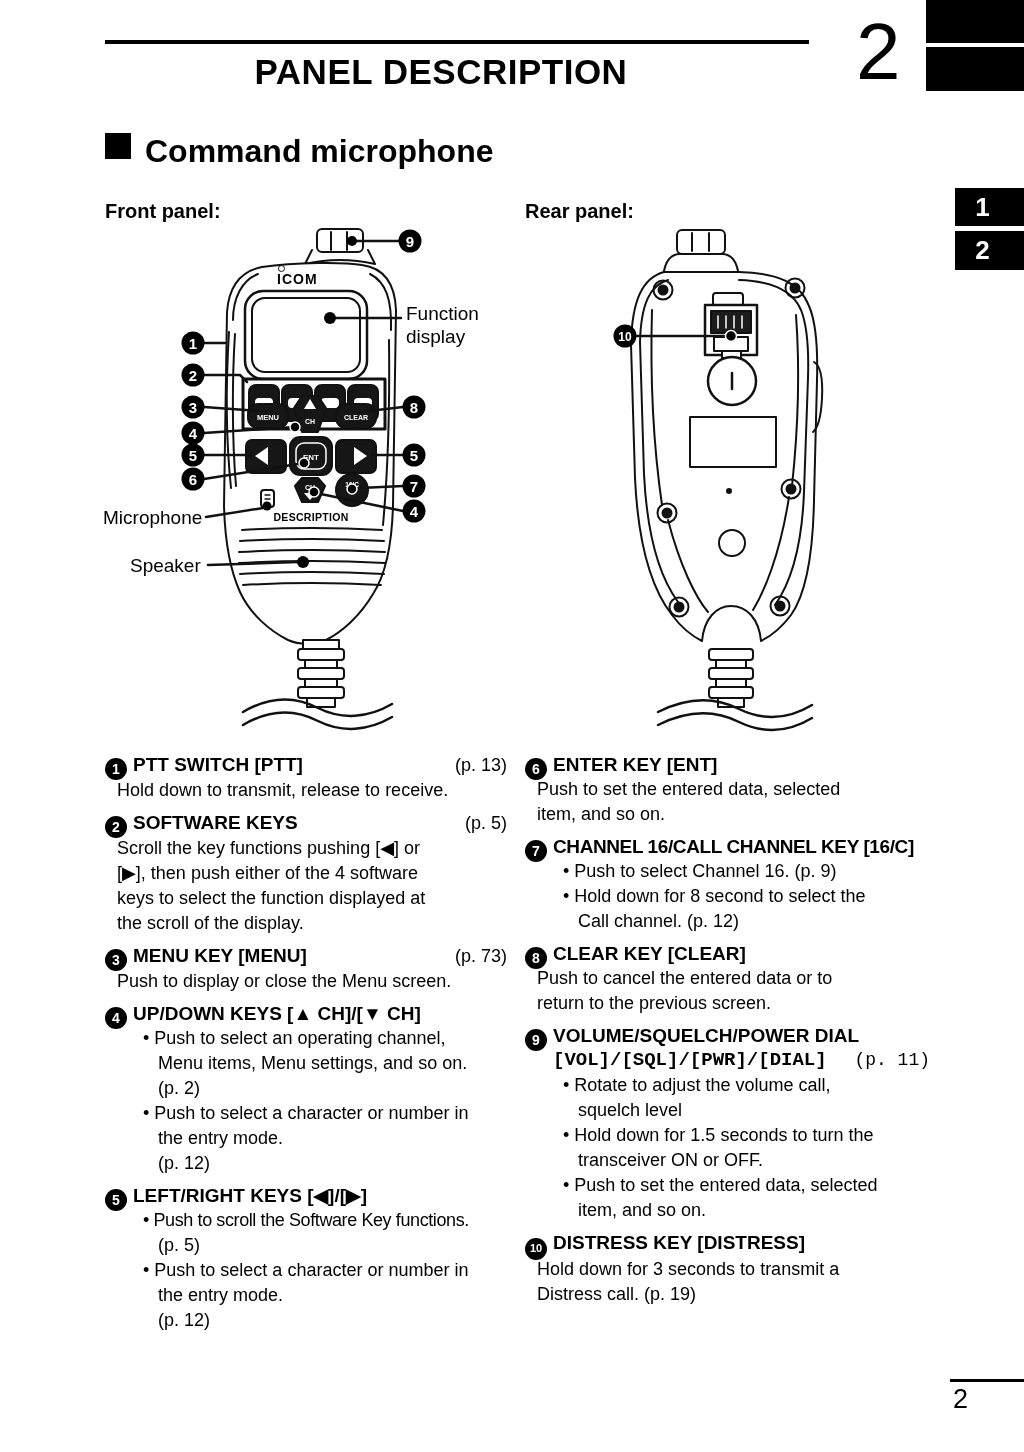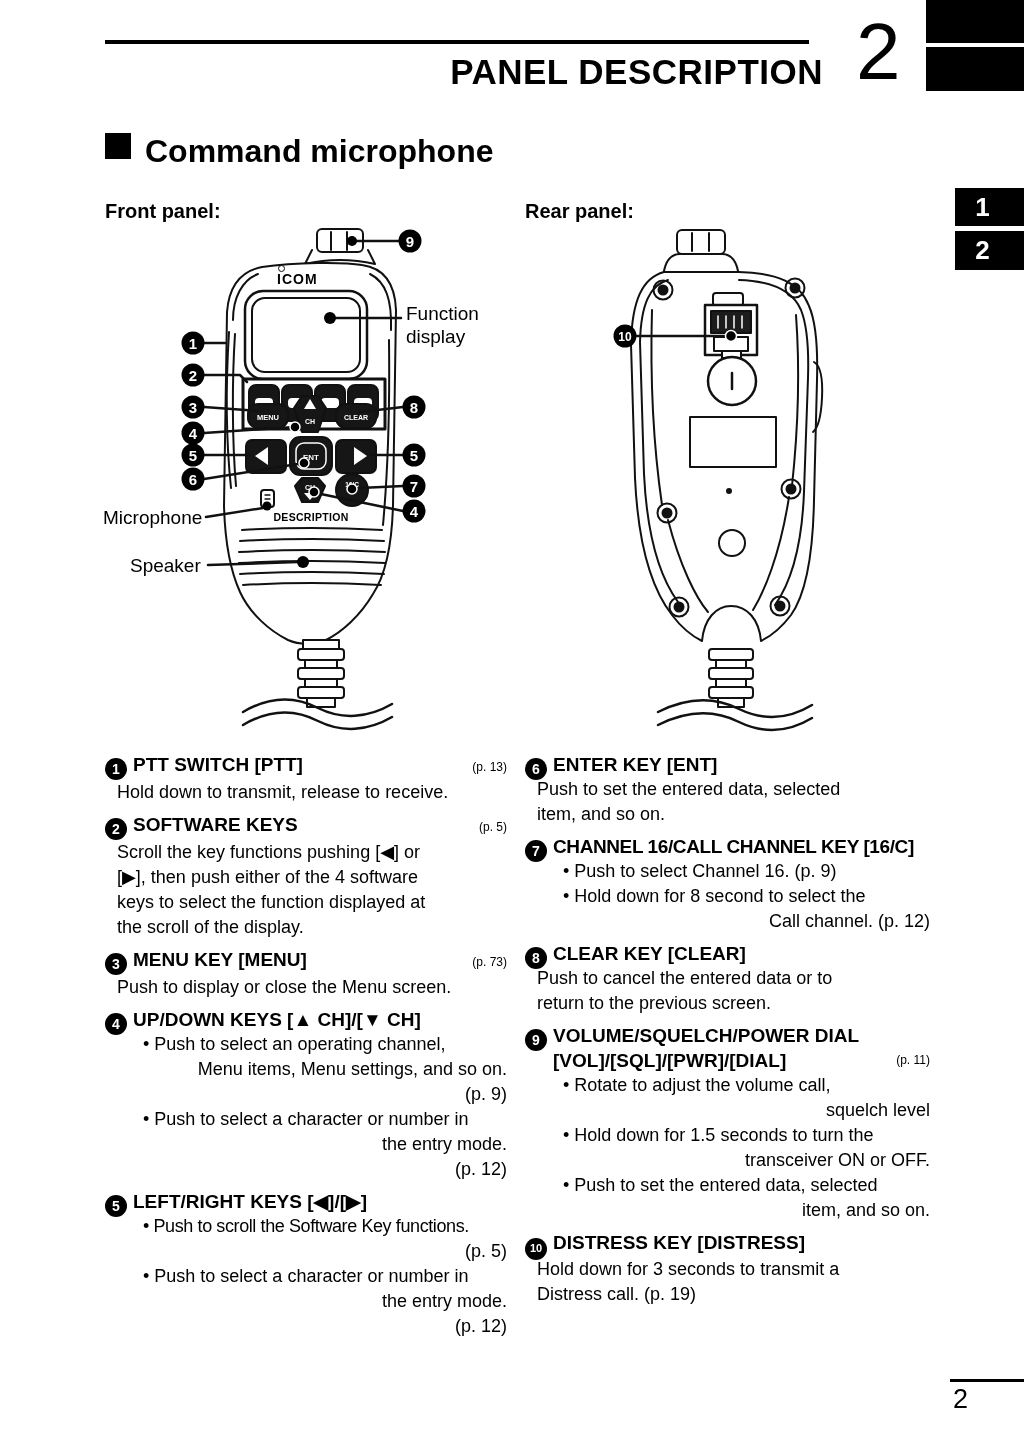--- a/index.html
+++ b/index.html
@@ -1,20 +1,20 @@
 <!DOCTYPE html>
 <html><head>
 <meta charset="utf-8">
 <style>
   html,body{margin:0;padding:0;background:#e8e8e8;}
   .page{position:relative;width:1024px;height:1452px;background:#ffffff;overflow:hidden;
         font-family:"Liberation Sans",sans-serif;color:#000;}
   
   .header-rule{position:absolute;left:105px;top:40px;width:704px;height:4px;background:#000;}
-  .page-title{position:absolute;left:119px;top:52px;width:704px;text-align:right;
+  .page-title{position:absolute;left:89px;top:52px;width:704px;text-align:center;
               font-size:35px;font-weight:bold;letter-spacing:0.5px;white-space:nowrap;}
   .chapter-num{position:absolute;left:856px;top:12px;font-size:80px;line-height:80px;font-weight:400;}
   .hdr-block{position:absolute;left:926px;width:98px;background:#000;}
   .hdr-block.b1{top:0;height:43px;}
   .hdr-block.b2{top:47px;height:44px;}
   
   .section-head{position:absolute;left:105px;top:133px;display:flex;}
   .section-square{width:26px;height:26px;background:#000;margin-right:14px;flex:0 0 auto;}
   .section-title{font-size:32px;font-weight:bold;white-space:nowrap;}
   
@@ -42,32 +42,32 @@
   
   .diagram{position:absolute;}
   .diagram.front{left:95px;top:222px;}
   .diagram.rear{left:540px;top:222px;}
   
   .column{position:absolute;top:752px;}
   #col-left{left:105px;width:402px;}
   #col-right{left:525px;width:405px;}
   .item{margin-bottom:7px;}
   .item-title-row{display:flex;align-items:baseline;font-weight:bold;font-size:19px;line-height:25px;}
-  .item-title-row2{display:flex;align-items:flex-start;font-weight:bold;font-size:19px;line-height:25px;margin-left:28px;}
+  .item-title-row2{display:flex;align-items:flex-start;font-weight:bold;font-size:19px;line-height:25px;margin-left:28px;font-family:Liberation Mono, monospace;}
   .badge{flex:0 0 auto;width:22px;height:22px;border-radius:50%;background:#000;color:#fff;font-size:14px;
          font-weight:bold;display:inline-flex;align-items:center;justify-content:center;margin-right:6px;
          position:relative;top:3px;line-height:1;}
   .badge.wide{font-size:11px;}
   .title-text{white-space:nowrap;}
   .title-text.condensed{letter-spacing:-0.4px;}
-  .page-ref{margin-left:auto;font-weight:normal;font-size:12px;white-space:nowrap;}
+  .page-ref{margin-left:auto;font-weight:normal;font-size:18px;white-space:nowrap;}
   .line{font-size:18px;line-height:25px;white-space:nowrap;}
   .line.ind0{margin-left:12px;}
   .line.ind1{margin-left:38px;}
-  .line.ind2{margin-left:53px;text-align:right;}
+  .line.ind2{margin-left:53px;}
   .line.fit{letter-spacing:-0.4px;}
   
   .footer-rule{position:absolute;left:950px;top:1379px;width:74px;height:3px;background:#000;}
   .footer-num{position:absolute;left:953px;top:1384px;font-size:27px;}
   svg text{font-family:"Liberation Sans",sans-serif;}
 </style>
 </head>
 <body>
 
 <div class="page">
@@ -317,21 +317,21 @@
         </div>
         <div class="line ind0">Push to display or close the Menu screen.</div>
       </div>
       <div class="item">
         <div class="item-title-row">
           <span class="badge">4</span>
           <span class="title-text">UP/DOWN KEYS [▲ CH]/[▼ CH]</span>
         </div>
         <div class="line ind1">• Push to select an operating channel,</div>
         <div class="line ind2">Menu items, Menu settings, and so on.</div>
-        <div class="line ind2">(p. 9)</div>
+        <div class="line ind2">(p. 2)</div>
         <div class="line ind1">• Push to select a character or number in</div>
         <div class="line ind2">the entry mode.</div>
         <div class="line ind2">(p. 12)</div>
       </div>
       <div class="item">
         <div class="item-title-row">
           <span class="badge">5</span>
           <span class="title-text">LEFT/RIGHT KEYS [◀]/[▶]</span>
         </div>
         <div class="line ind1 fit">• Push to scroll the Software Key functions.</div>

